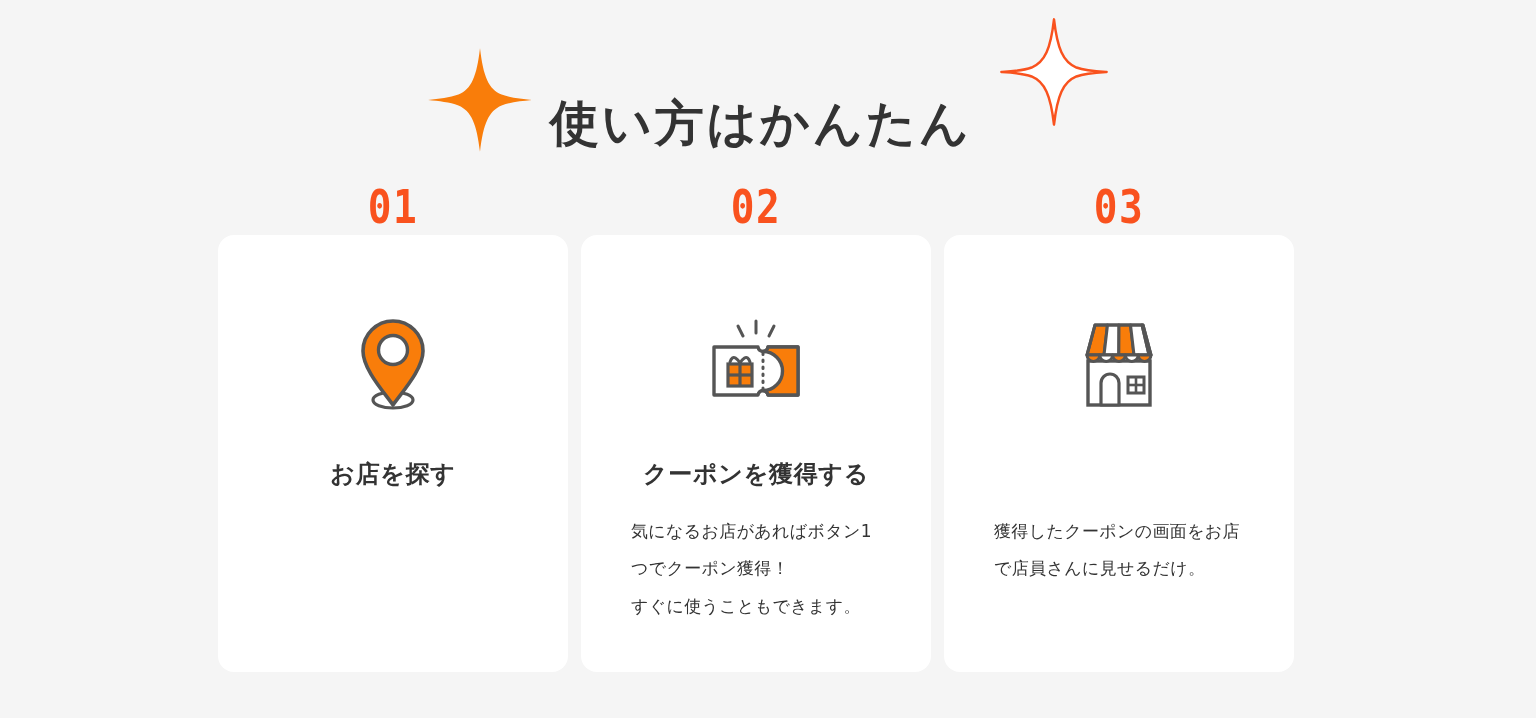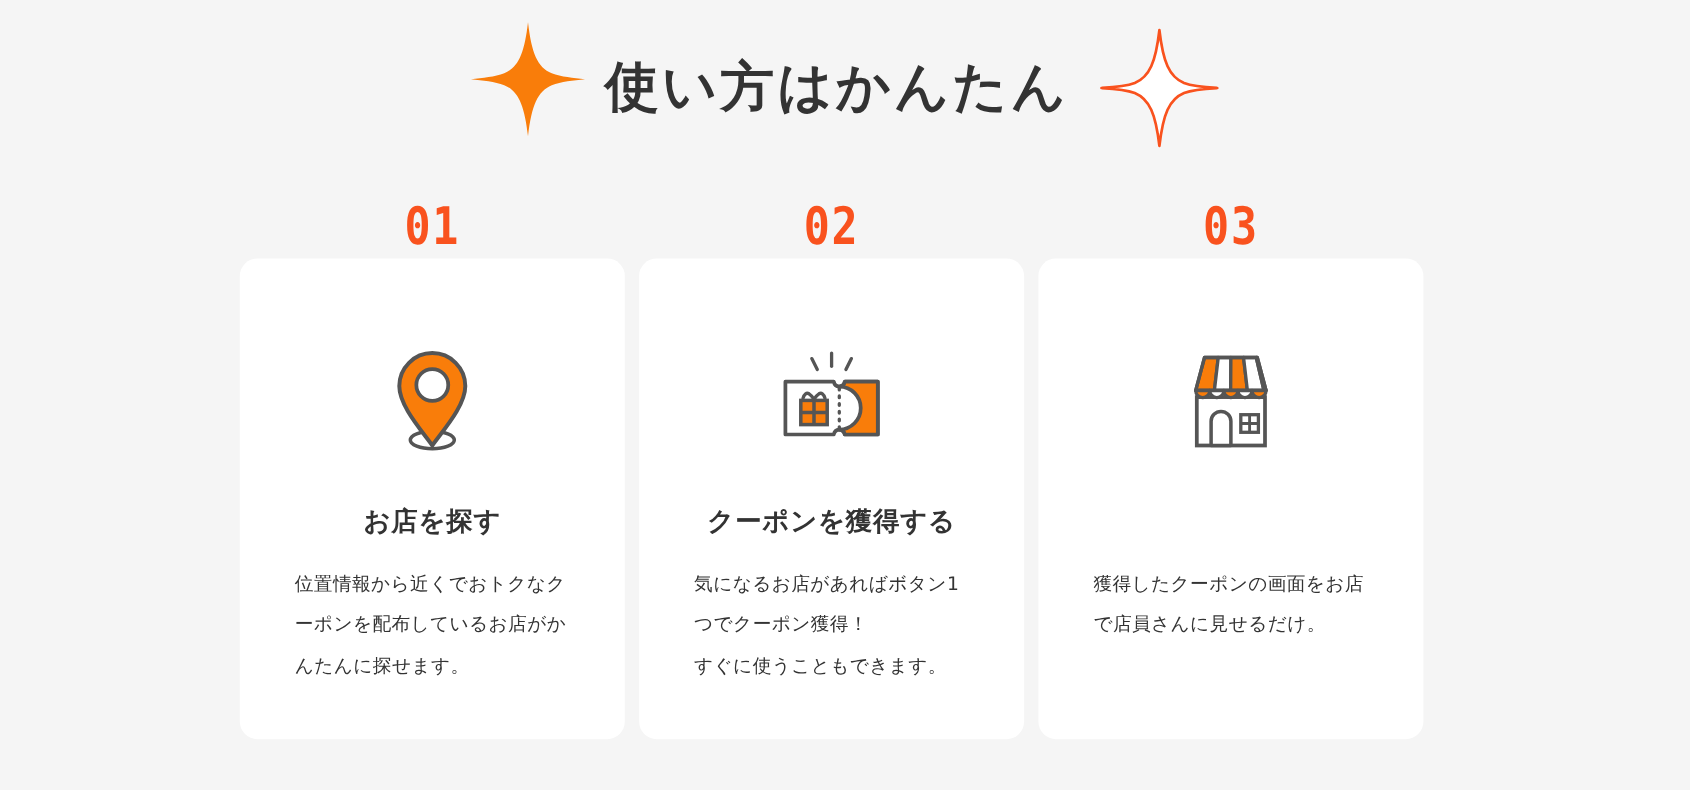--- a/index.html
+++ b/index.html
@@ -24,21 +24,21 @@
   }
 
   
   .heading-row {
     position: absolute;
     left: 0;
     top: 24px;
     width: 1536px;
     height: 130px;
     display: flex;
-    align-items: flex-start;
+    align-items: flex-end;
     justify-content: center;
     gap: 10px;
   }
   .sparkle-left {
     width: 108px;
     height: 108px;
     flex: 0 0 auto;
     margin-right: 6px;
     margin-top: -6px;
   }
@@ -159,23 +159,20 @@
       <div class="card-icon">
         <svg width="72" height="96" viewBox="0 0 72 96">
           <ellipse cx="36" cy="85" rx="20" ry="8" fill="none" stroke="#555555" stroke-width="3.2"></ellipse>
           <path d="M36 6 C19.5 6 6 19.5 6 36 C6 54 26 76 36 90 C46 76 66 54 66 36 C66 19.5 52.5 6 36 6 Z" fill="#f97d0a" stroke="#555555" stroke-width="3.6" stroke-linejoin="round"></path>
           <circle cx="36" cy="35" r="14.5" fill="#ffffff" stroke="#555555" stroke-width="3.4"></circle>
         </svg>
       </div>
 
       <div class="card-title">お店を探す</div>
 
-      <div class="card-body">
-        <p>位置情報から近くでおトクなクーポンを配布しているお店がかんたんに探せます。</p>
-      </div>
     </div>
 
     <div class="card">
       <div class="card-number">02</div>
 
       <div class="card-icon">
         <svg width="96" height="92" viewBox="0 0 96 92">
 
           <g stroke="#555555" stroke-width="3" stroke-linecap="round">
             <line x1="48" y1="4" x2="48" y2="16"></line>

